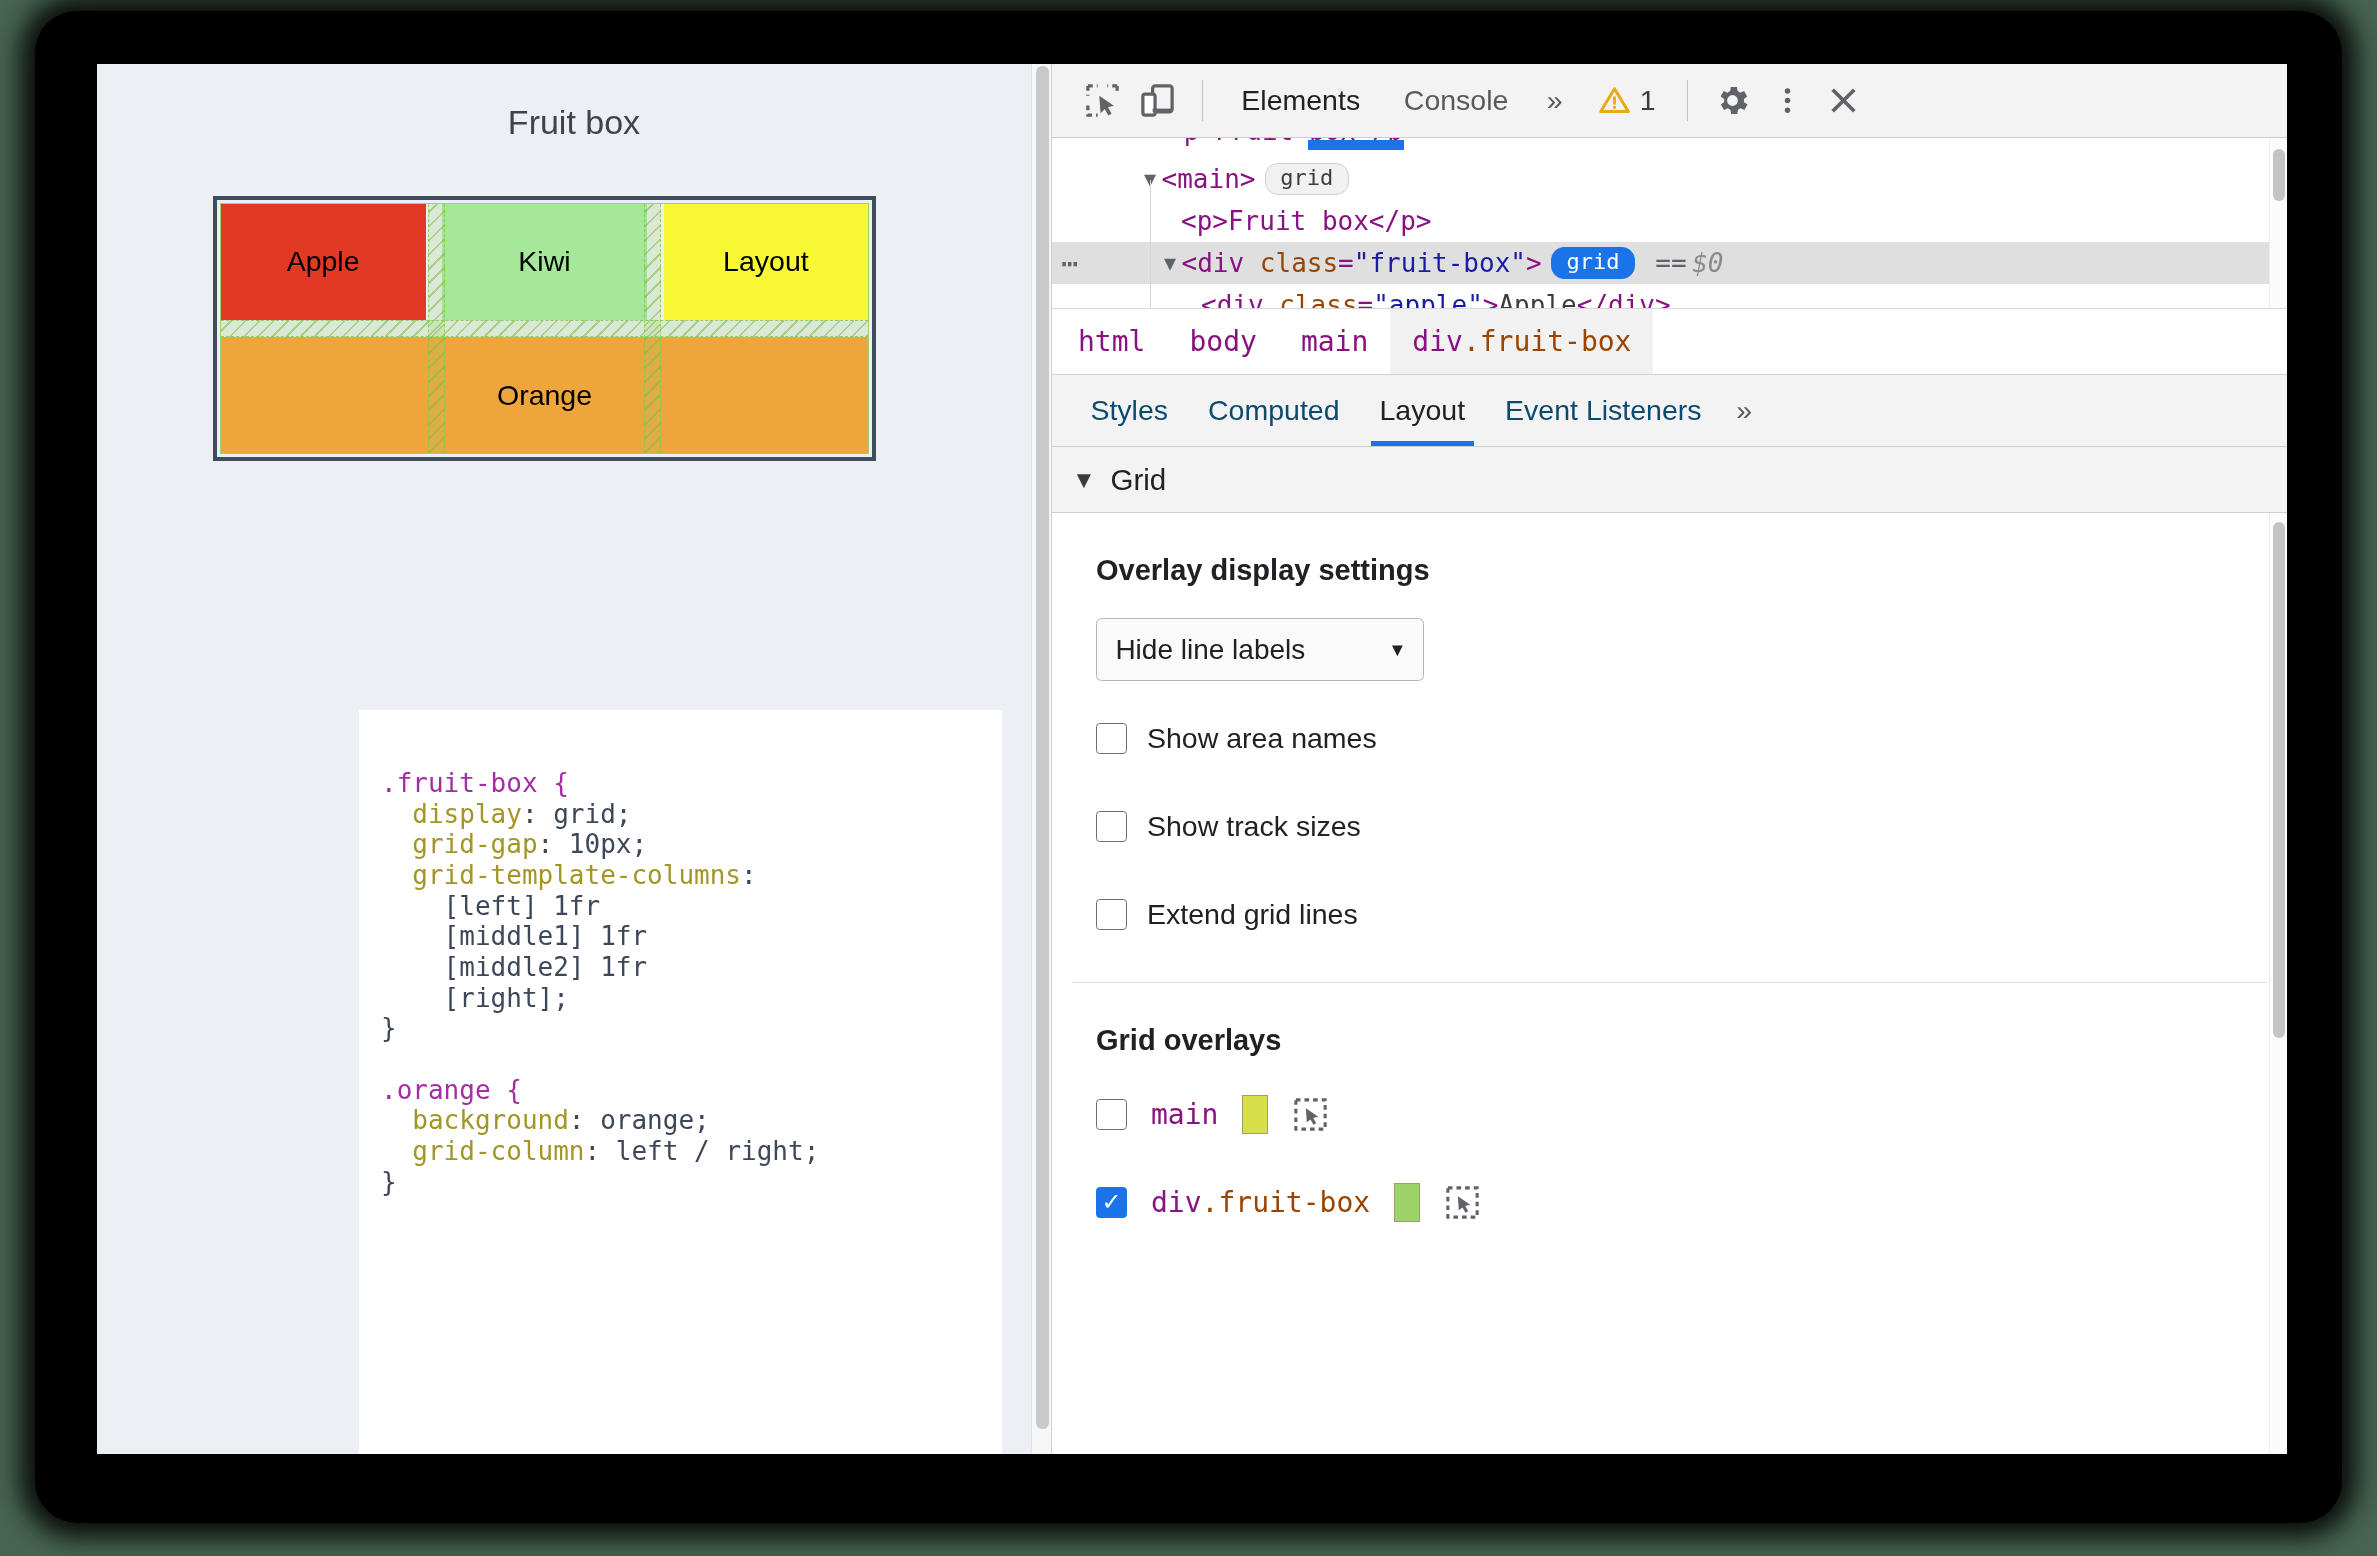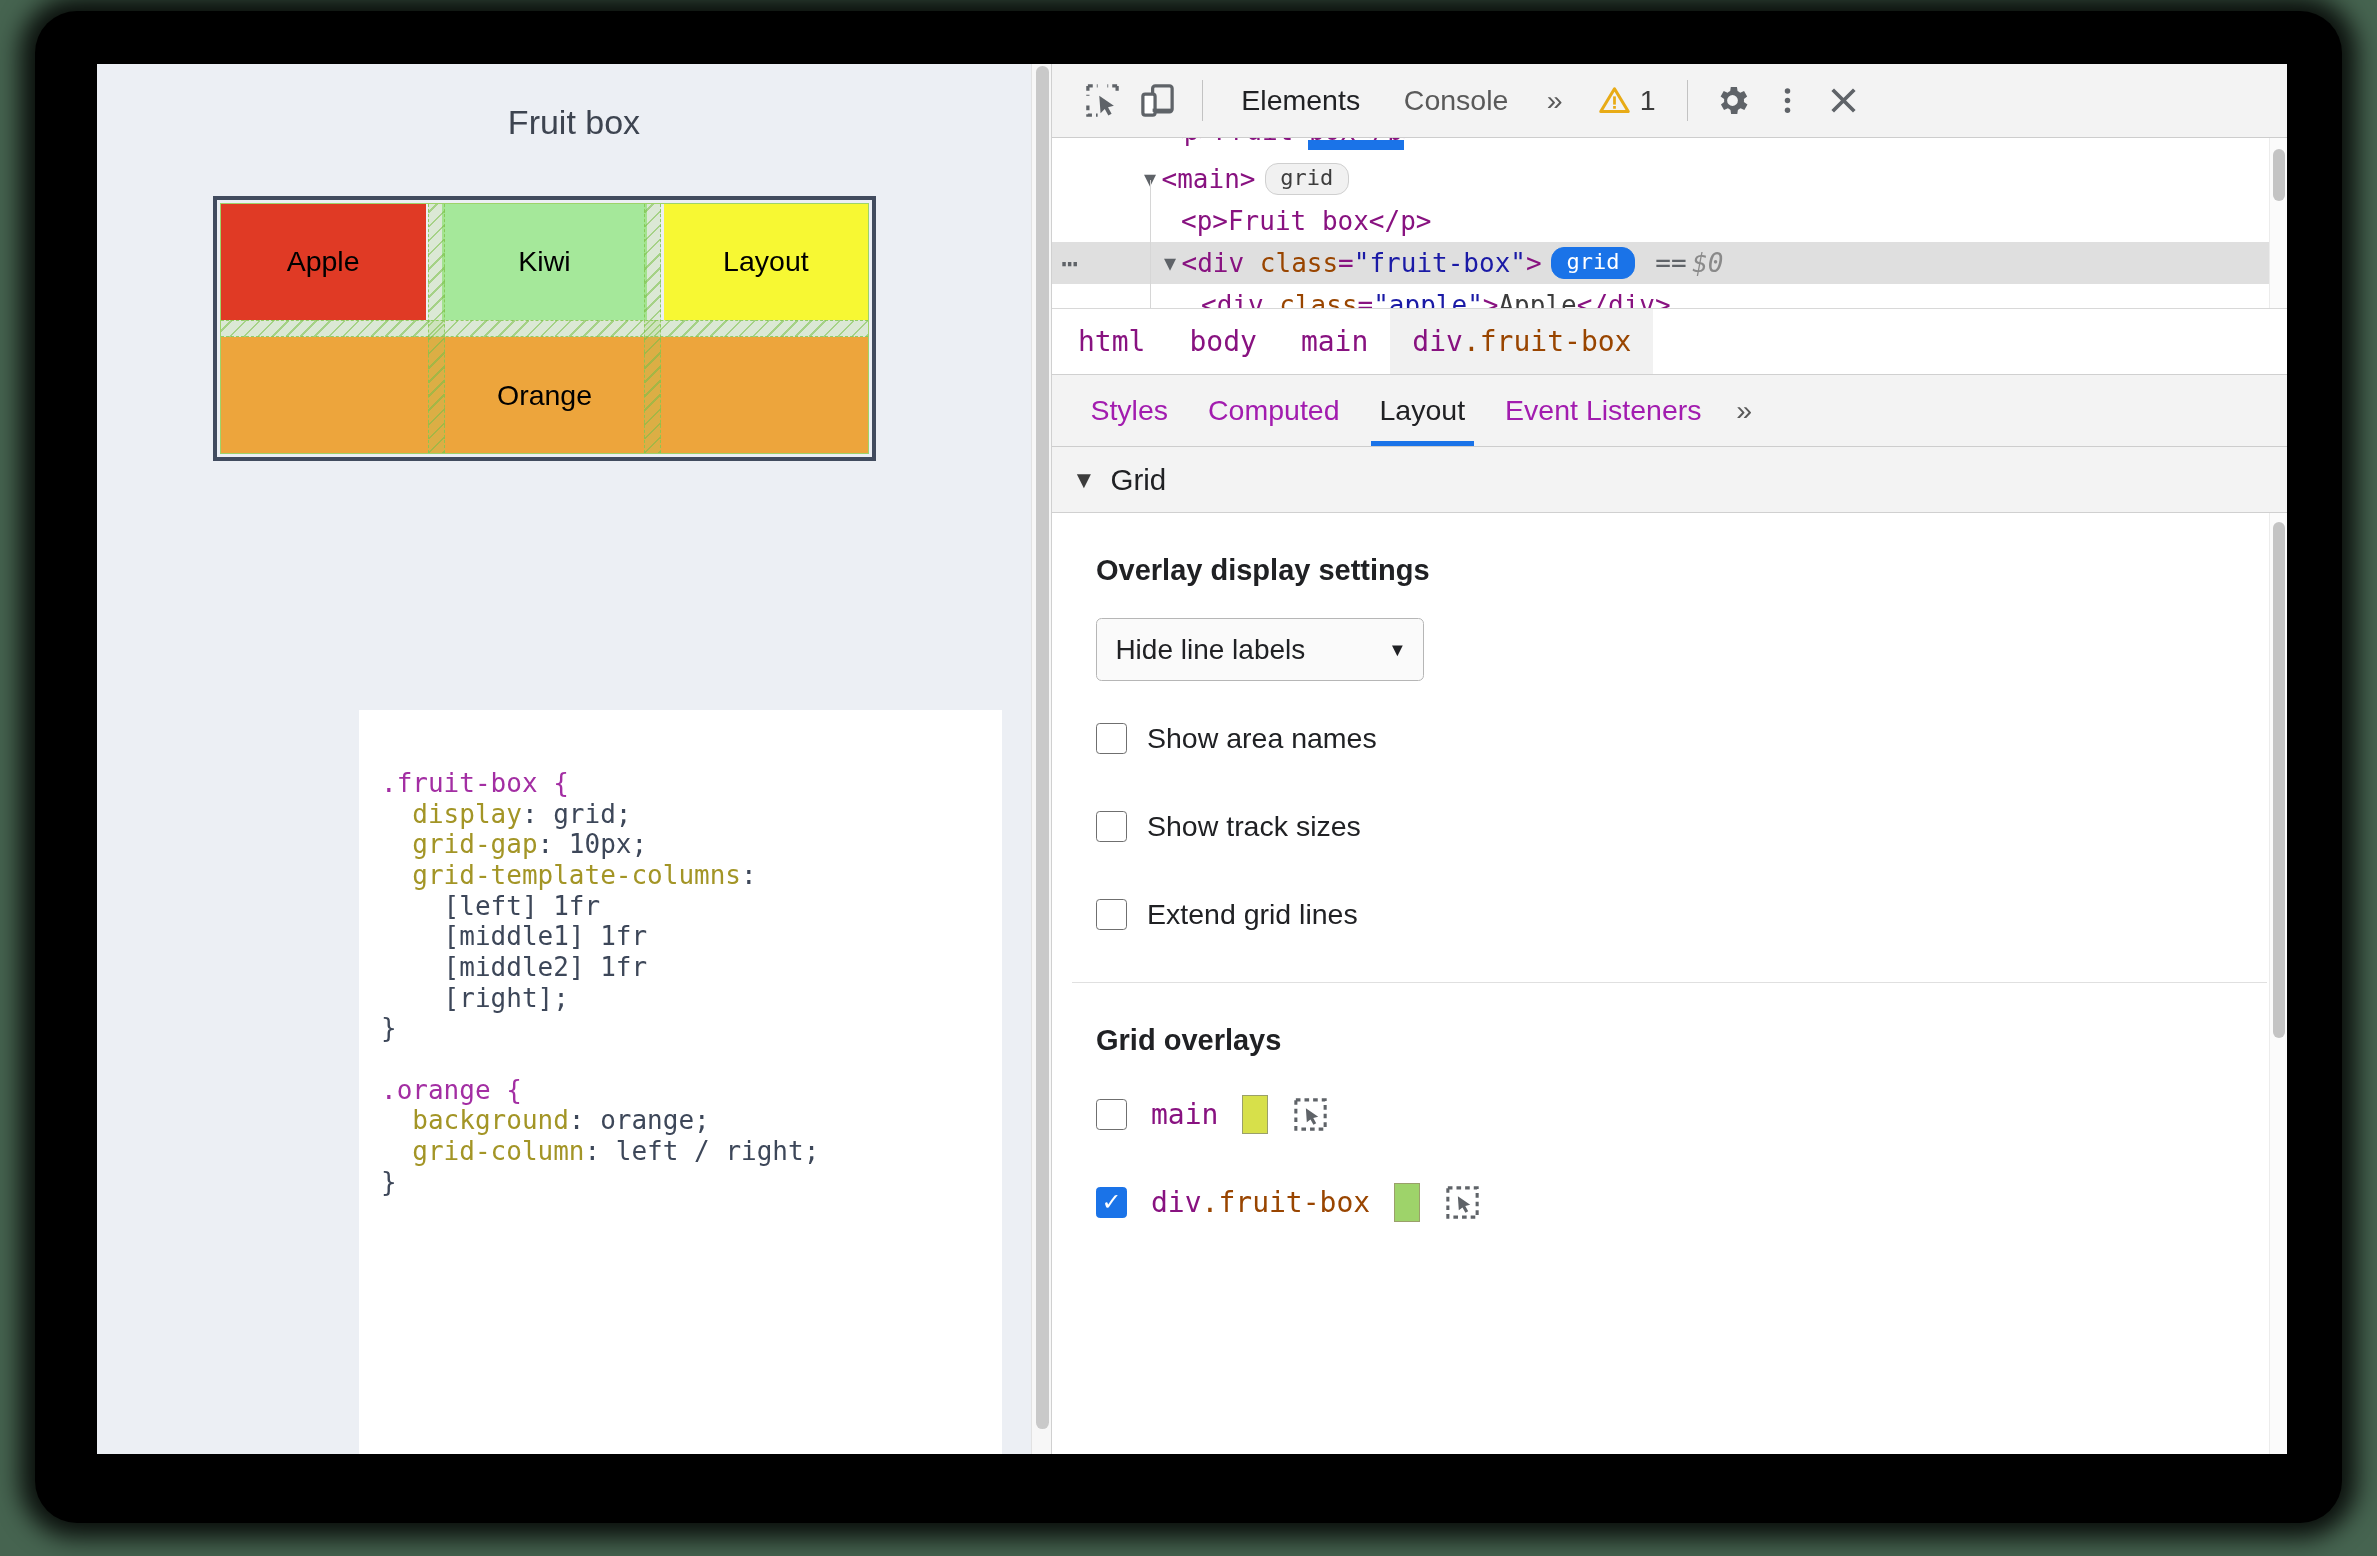--- a/index.html
+++ b/index.html
@@ -302,21 +302,21 @@
     height: 72px;
     flex: none;
     background: #f3f3f3;
     border-bottom: 0.9px solid #cdcdcd;
     display: flex;
     align-items: center;
     padding-left: 18.4px;
   }
   .sb-tab {
     font-size: 28.5px;
-    color: #a21caf;
+    color: #0c4a6e;
     padding: 0 20px;
     height: 100%;
     display: flex; align-items: center;
     position: relative;
     white-space: nowrap;
   }
   .sb-tab.active { color: #202124; }
   .sb-tab.active::after {
     content: "";
     position: absolute;

